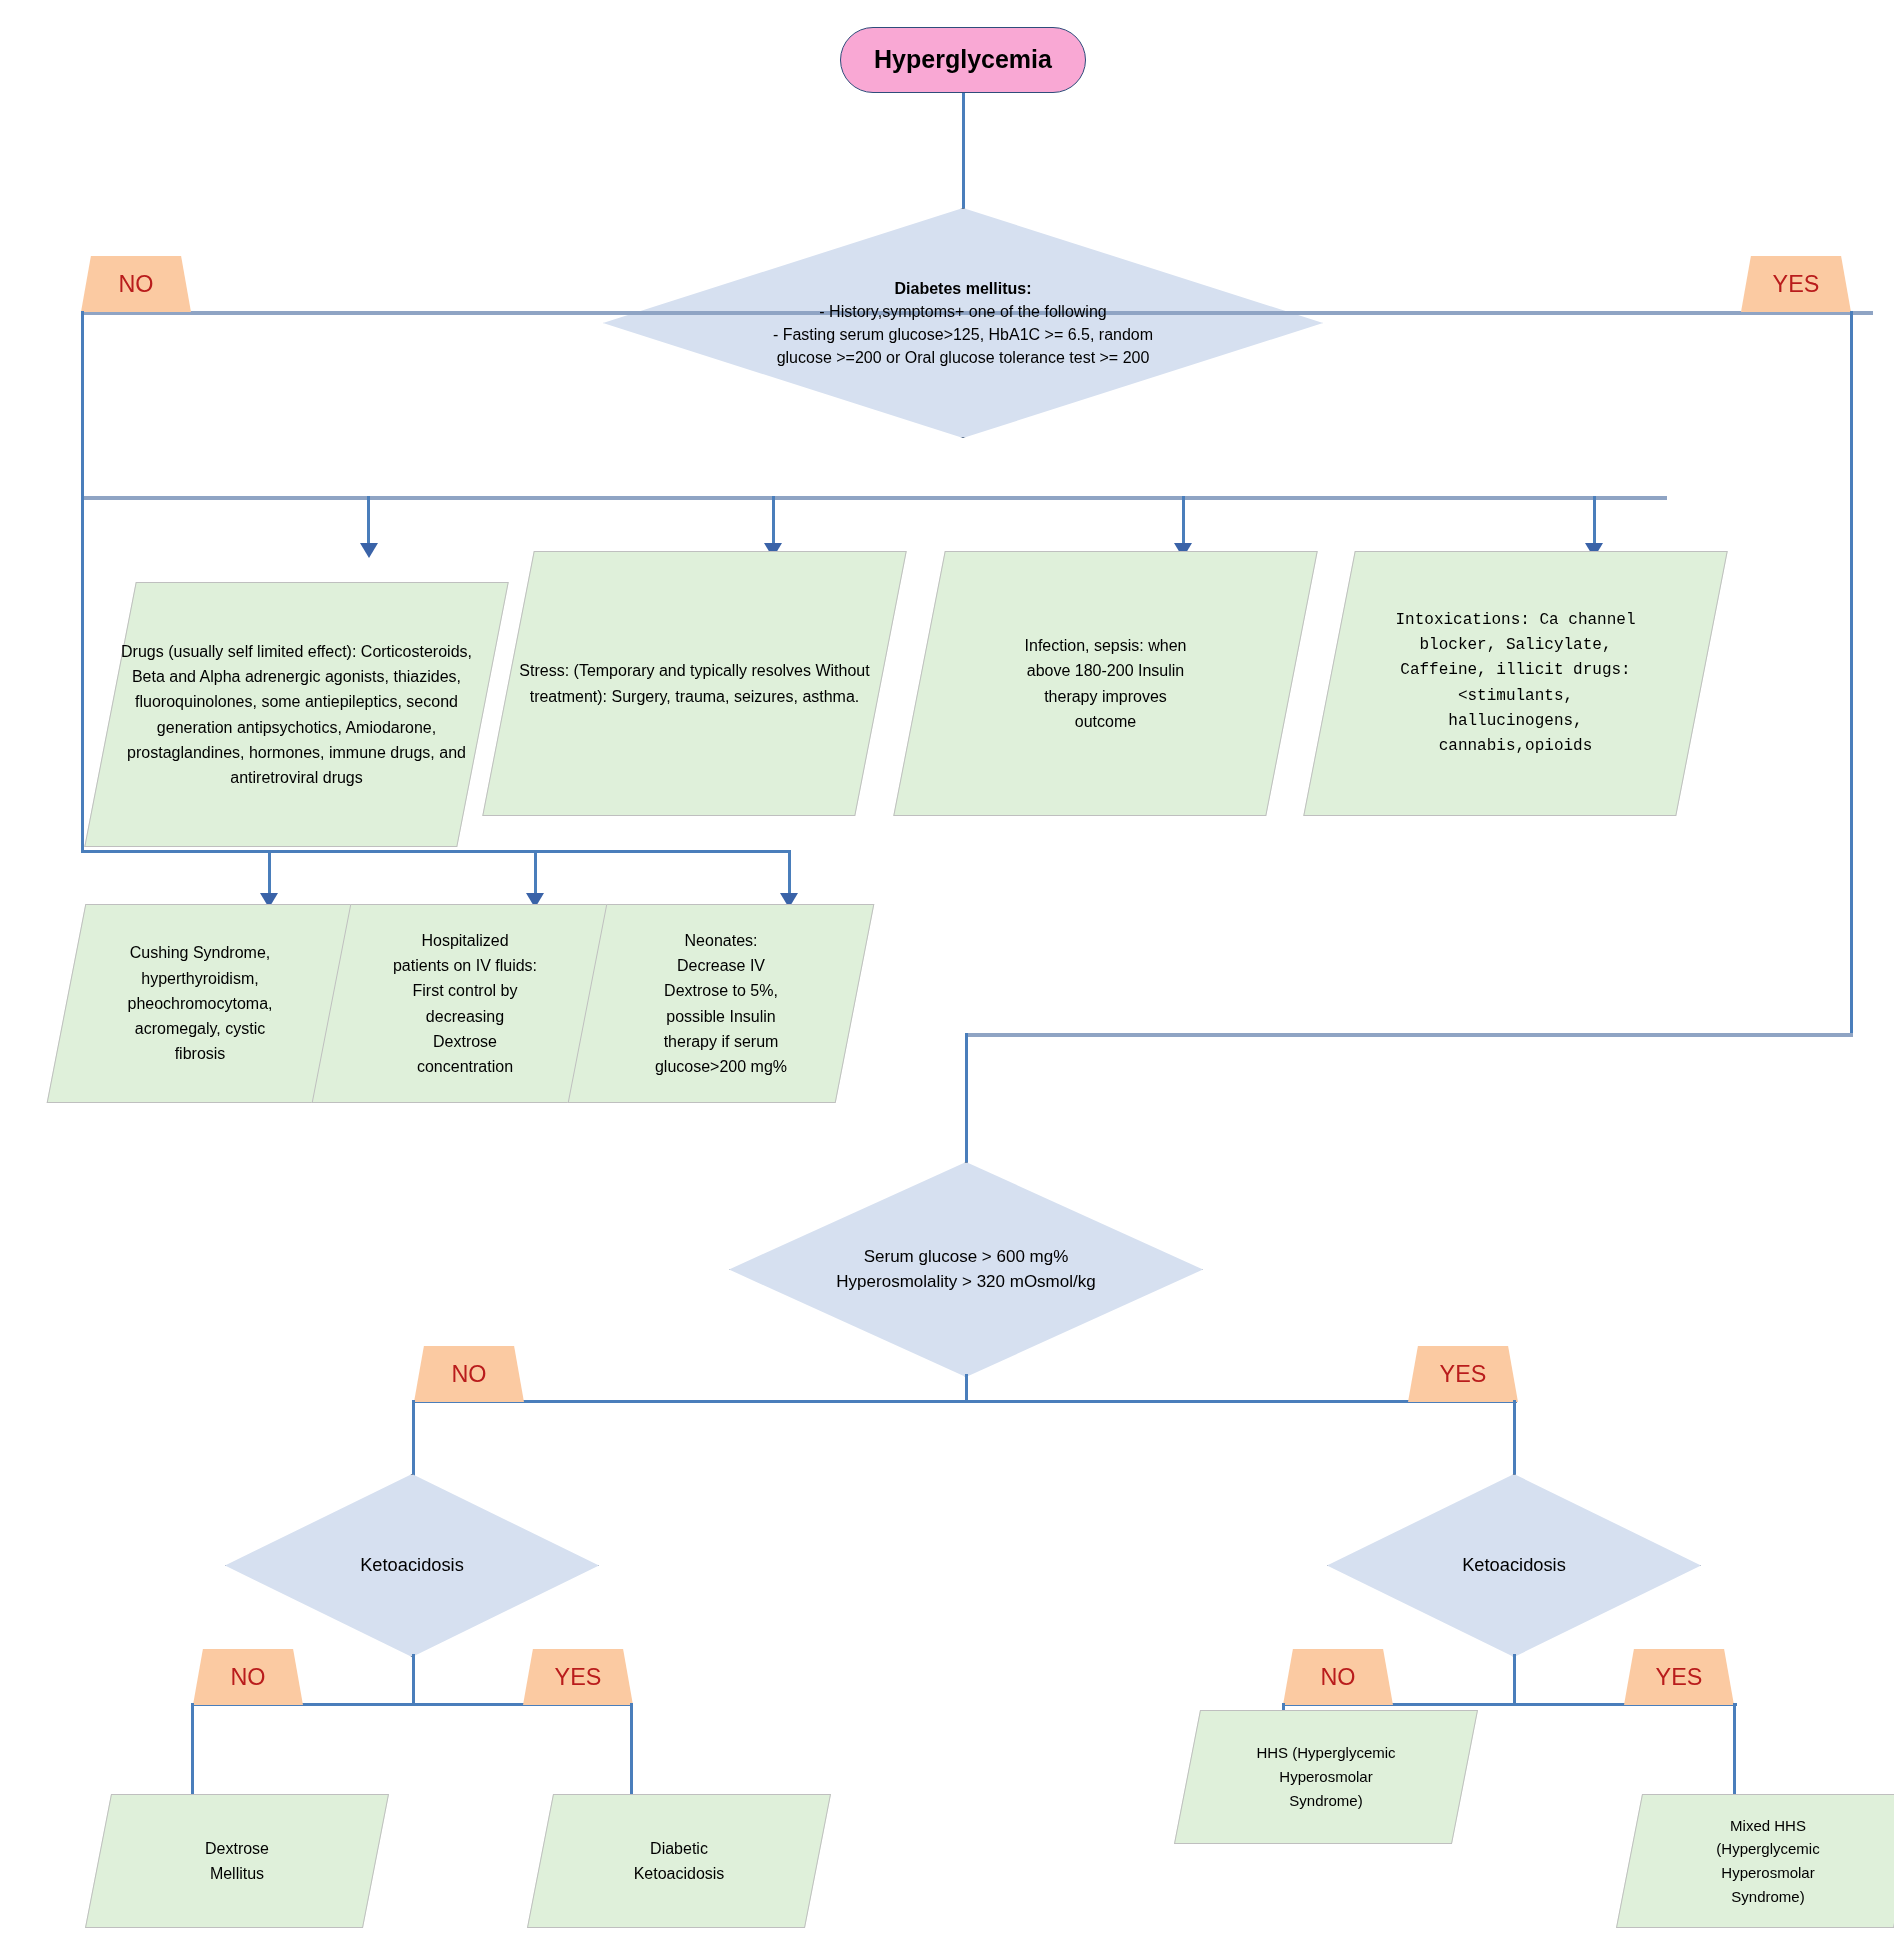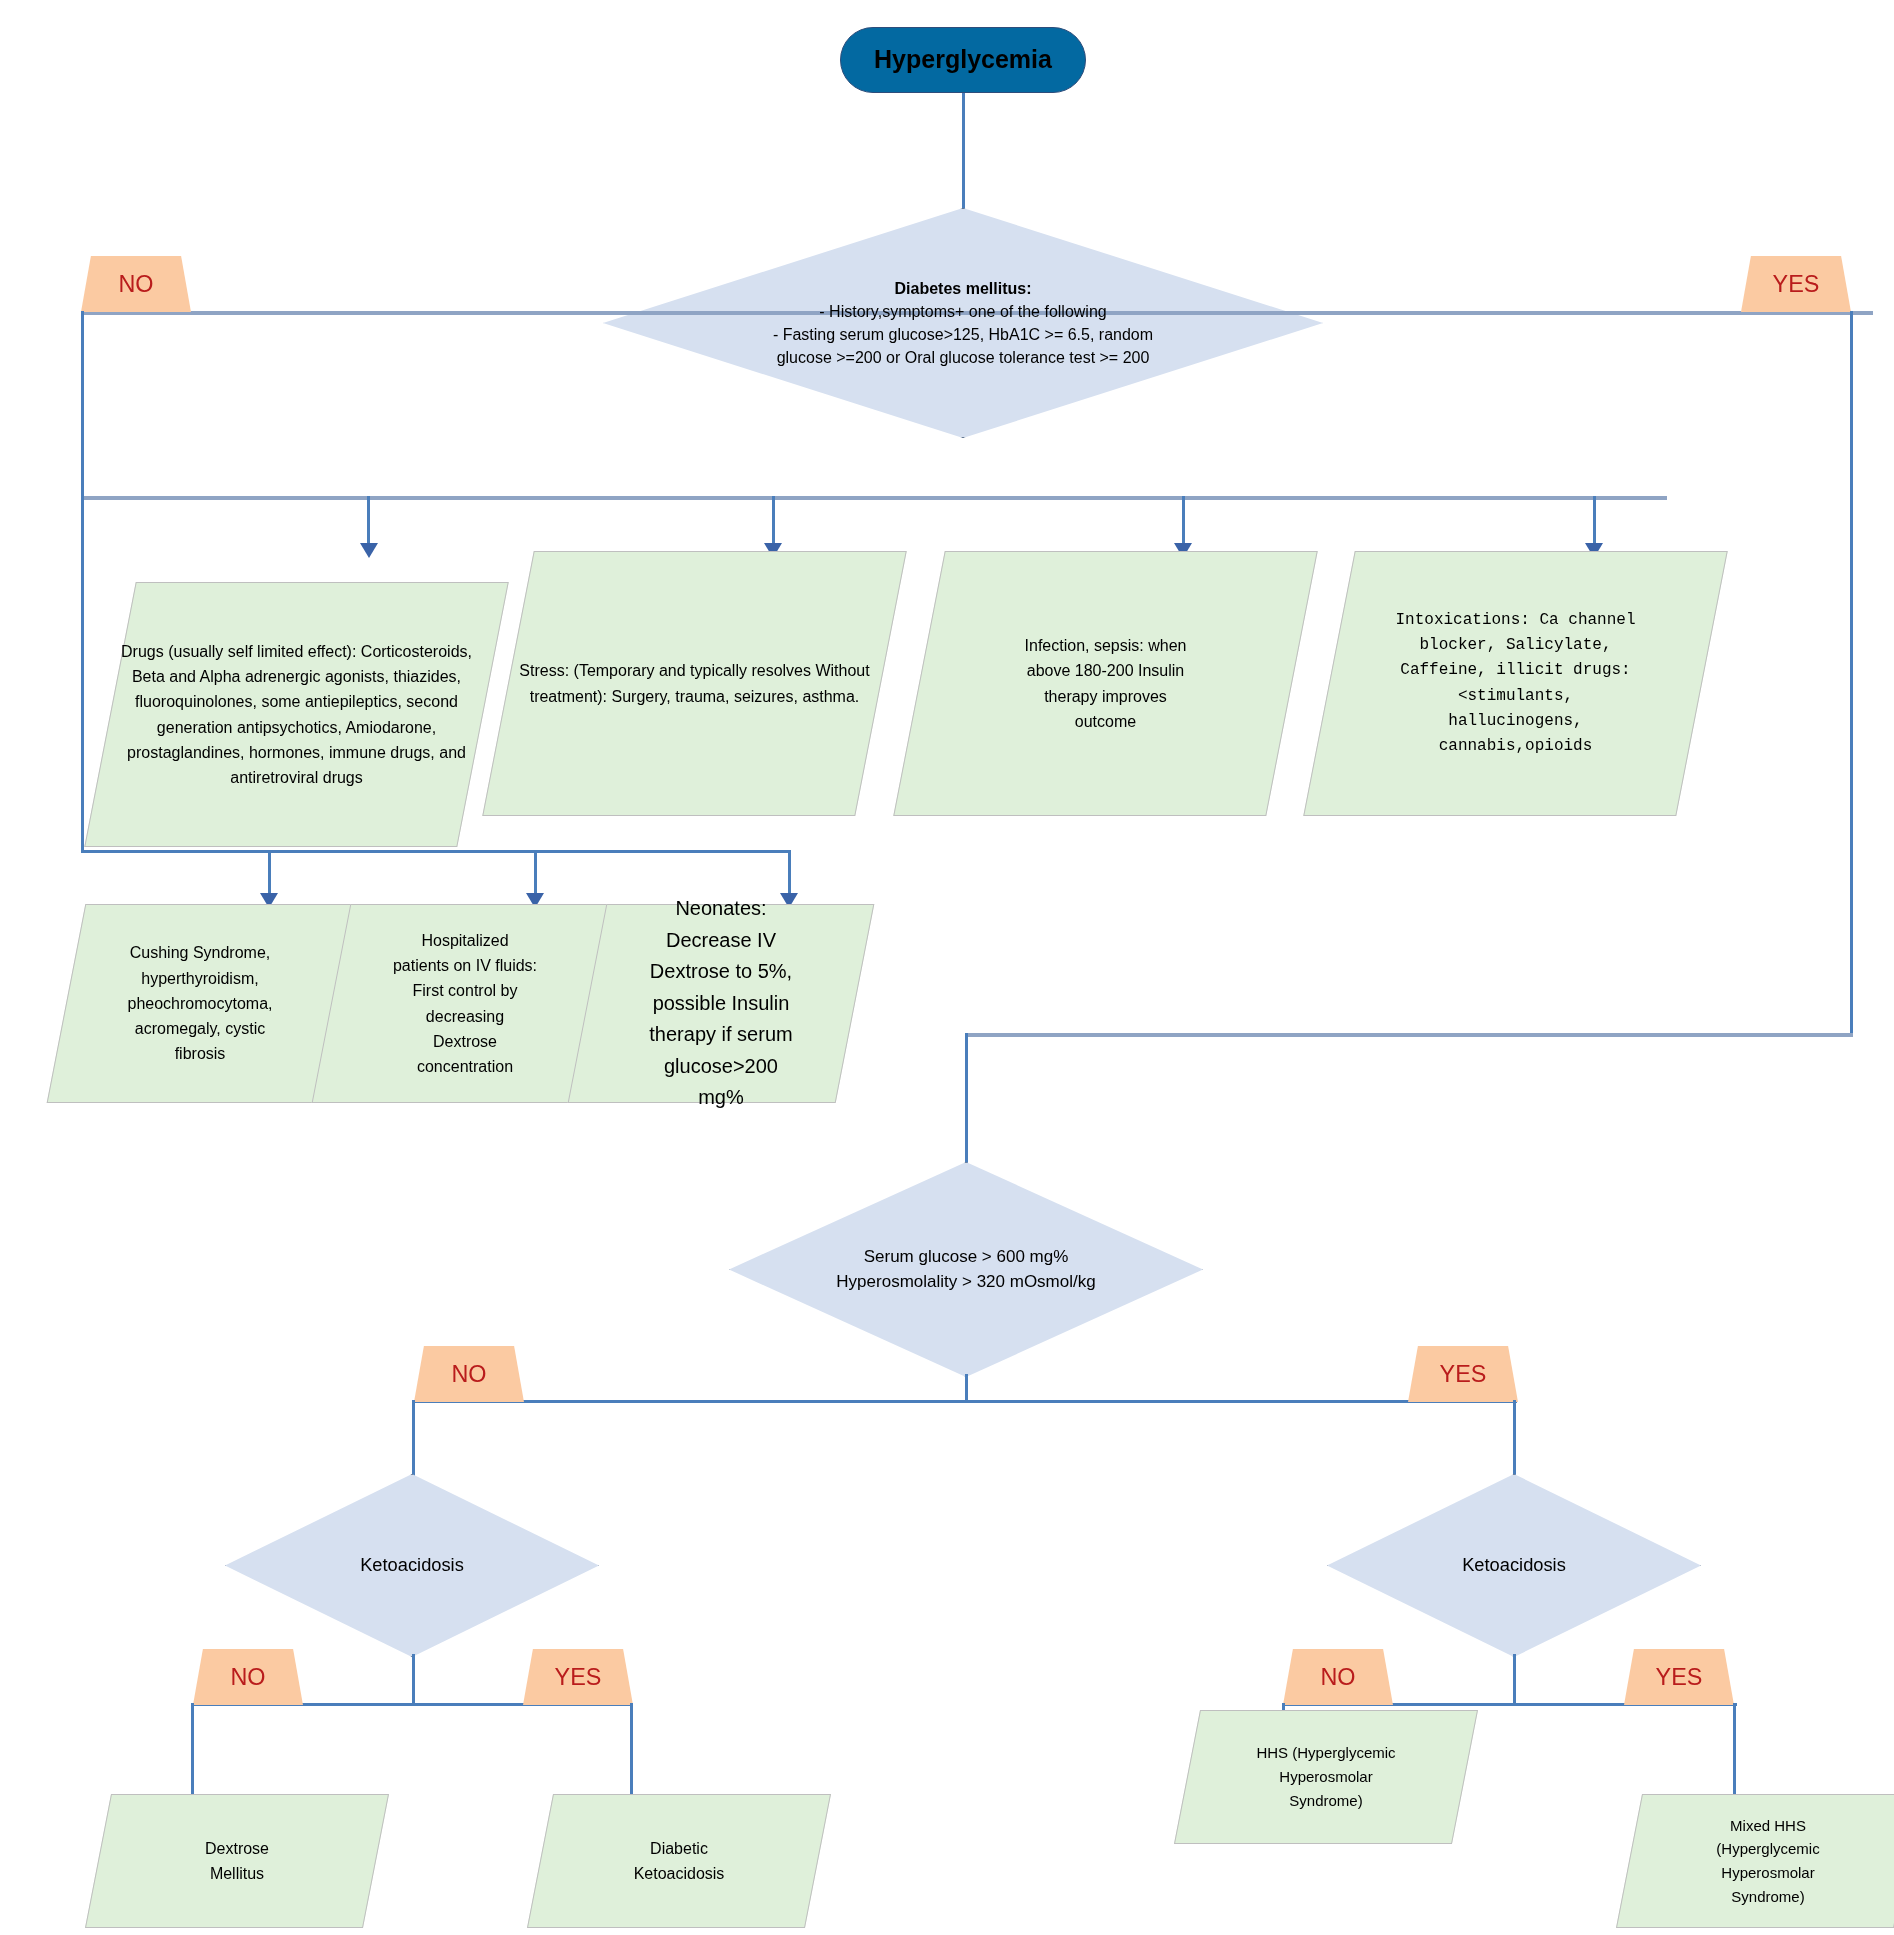--- a/index.html
+++ b/index.html
@@ -23,21 +23,21 @@
     position:absolute;
     width:0;height:0;
     border-left:9.5px solid transparent;
     border-right:9.5px solid transparent;
     border-top:15px solid #3a63a8;
   }
 
   
   .start{
     position:absolute;
-    background:#0369a1;
+    background:#f9a8d4;
     border:1.3px solid #2e4d7b;
     border-radius:38px;
     display:flex;align-items:center;justify-content:center;
     color:#000;
     font-weight:bold;
     font-size:25px;
     box-sizing:border-box;
   }
 
   
@@ -208,21 +208,21 @@
     <div class="ptext" style="font-size:16px;width:170px;">Cushing Syndrome, hyperthyroidism, pheochromocytoma, acromegaly, cystic fibrosis</div>
   </div>
 
   <div class="para" style="left:331px;top:904px;width:268px;height:199px;">
     <div class="pshape"></div>
     <div class="ptext" style="font-size:16px;width:158px;">Hospitalized patients on IV fluids: First control by decreasing Dextrose concentration</div>
   </div>
 
   <div class="para" style="left:587px;top:904px;width:268px;height:199px;">
     <div class="pshape"></div>
-    <div class="ptext" style="font-size:20px;width:158px;">Neonates: Decrease IV Dextrose to 5%, possible Insulin therapy if serum glucose&gt;200 mg%</div>
+    <div class="ptext" style="font-size:16px;width:158px;">Neonates: Decrease IV Dextrose to 5%, possible Insulin therapy if serum glucose&gt;200 mg%</div>
   </div>
 
   <div class="ln v" style="left:1850px;top:311px;height:725px;"></div>
   <div class="ln h thick" style="left:965px;top:1033px;width:888px;"></div>
   <div class="ln v" style="left:965px;top:1033px;height:131px;"></div>
 
   <div class="diamond wide" style="left:729px;top:1162px;width:474px;height:215px;">
     <div class="dshape"></div>
     <div class="dtext" style="font-size:17px;width:354px;">
       <div>Serum glucose &gt; 600 mg%</div>

